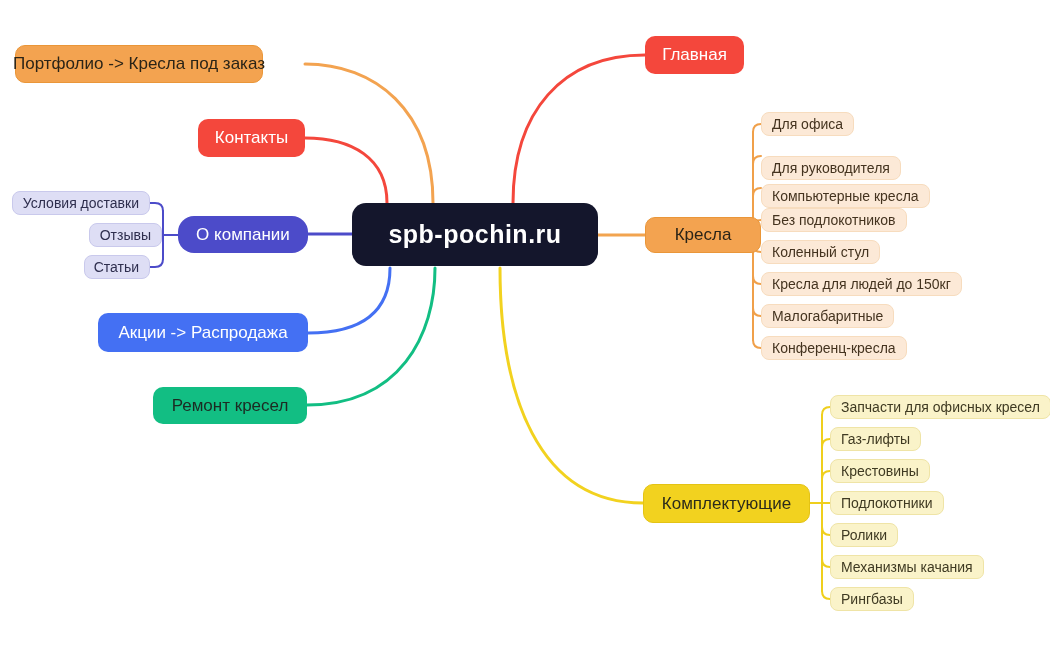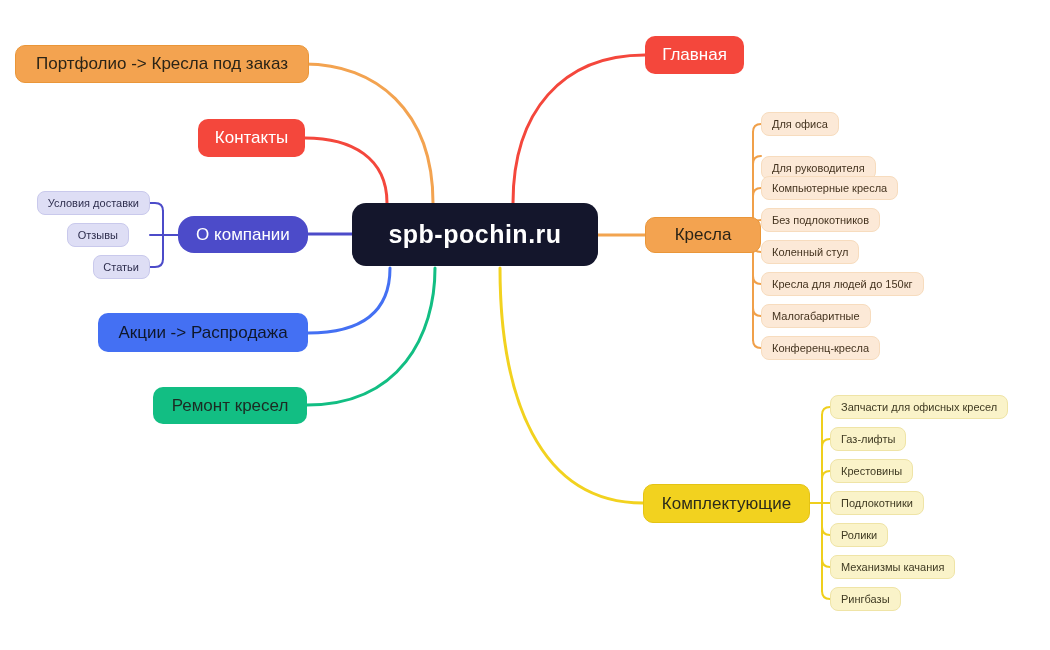--- a/index.html
+++ b/index.html
@@ -4,25 +4,25 @@
 <style>
   html,body{margin:0;padding:0;background:#ffffff;}
   body{width:1050px;height:650px;font-family:"Liberation Sans",sans-serif;}
   .stage{position:relative;width:1050px;height:650px;overflow:hidden;}
   .connectors{position:absolute;left:0;top:0;pointer-events:none;}
   .node{position:absolute;display:flex;align-items:center;justify-content:center;
         white-space:nowrap;box-sizing:border-box;cursor:default;}
   .central{background:#14162c;color:#ffffff;border-radius:14px;
            font-size:25px;font-weight:bold;letter-spacing:.5px;}
   .topic{border-radius:10px;font-size:17px;}
-  .child{border-radius:8px;font-size:11px;height:24px;padding:0 10px;}
+  .child{border-radius:8px;font-size:14px;height:24px;padding:0 10px;}
   .c-orange{background:#F3A350;border:1.5px solid #EA9638;color:#2b2417;}
   .c-red{background:#F4473C;color:#ffffff;}
   .c-indigo{background:#4C4BC9;color:#ffffff;border-radius:16px;}
-  .c-blue{background:#4470F3;color:#0f172a;}
+  .c-blue{background:#4470F3;color:#ffffff;}
   .c-green{background:#12BE83;color:#1c2a22;}
   .c-yellow{background:#F2D21F;border:1.5px solid #E4C314;color:#2b2b1b;}
   .c-lav{background:#DEDEF5;border:1px solid #C9C9EC;color:#2e2e4e;}
   .c-peach{background:#FCE9D7;border:1px solid #F7DCBE;color:#44331f;}
   .c-lyellow{background:#FAF3C9;border:1px solid #EFE4A6;color:#3f3a22;}
 </style>
 </head>
 <body>
 
 <div class="stage">
@@ -67,41 +67,41 @@
         <path d="M822,479 Q822,471 830,471"></path>
         <path d="M822,527 Q822,535 830,535"></path>
         <path d="M822,559 Q822,567 830,567"></path>
         <path d="M822,591 Q822,599 830,599"></path>
       </g>
     </g>
   </svg>
 
   <div class="node central" style="left:352px;top:203px;width:246px;height:63px;">spb-pochin.ru</div>
 
-  <div class="node topic c-orange" style="left:15px;top:45px;width:294px;height:38px;">Портфолио -&gt; Кресла под заказ</div>
+  <div class="node topic c-orange" style="left:15px;top:45px;width:248px;height:38px;">Портфолио -&gt; Кресла под заказ</div>
 
   <div class="node topic c-red" style="left:198px;top:119px;width:107px;height:38px;">Контакты</div>
 
   <div class="node topic c-indigo" style="left:178px;top:216px;width:130px;height:37px;">О компании</div>
 
   <div class="node child c-lav" style="right:900px;top:191px;">Условия доставки</div>
-  <div class="node child c-lav" style="right:921px;top:223px;">Отзывы</div>
+  <div class="node child c-lav" style="right:888px;top:223px;">Отзывы</div>
   <div class="node child c-lav" style="right:900px;top:255px;padding-left:9px;">Статьи</div>
 
   <div class="node topic c-blue" style="left:98px;top:313px;width:210px;height:39px;">Акции -&gt; Распродажа</div>
 
   <div class="node topic c-green" style="left:153px;top:387px;width:154px;height:37px;">Ремонт кресел</div>
 
   <div class="node topic c-red" style="left:645px;top:36px;width:99px;height:38px;">Главная</div>
 
   <div class="node topic c-orange" style="left:645px;top:217px;width:116px;height:36px;">Кресла</div>
 
   <div class="node child c-peach" style="left:761px;top:112px;">Для офиса</div>
   <div class="node child c-peach" style="left:761px;top:144px;margin-top:12px;">Для руководителя</div>
-  <div class="node child c-peach" style="left:761px;top:176px;">Компьютерные кресла</div>
+  <div class="node child c-peach" style="left:761px;top:184px;">Компьютерные кресла</div>
   <div class="node child c-peach" style="left:761px;top:208px;">Без подлокотников</div>
   <div class="node child c-peach" style="left:761px;top:240px;">Коленный стул</div>
   <div class="node child c-peach" style="left:761px;top:272px;">Кресла для людей до 150кг</div>
   <div class="node child c-peach" style="left:761px;top:304px;">Малогабаритные</div>
   <div class="node child c-peach" style="left:761px;top:336px;">Конференц-кресла</div>
 
   <div class="node topic c-yellow" style="left:643px;top:484px;width:167px;height:39px;">Комплектующие</div>
 
   <div class="node child c-lyellow" style="left:830px;top:395px;">Запчасти для офисных кресел</div>
   <div class="node child c-lyellow" style="left:830px;top:427px;">Газ-лифты</div>

